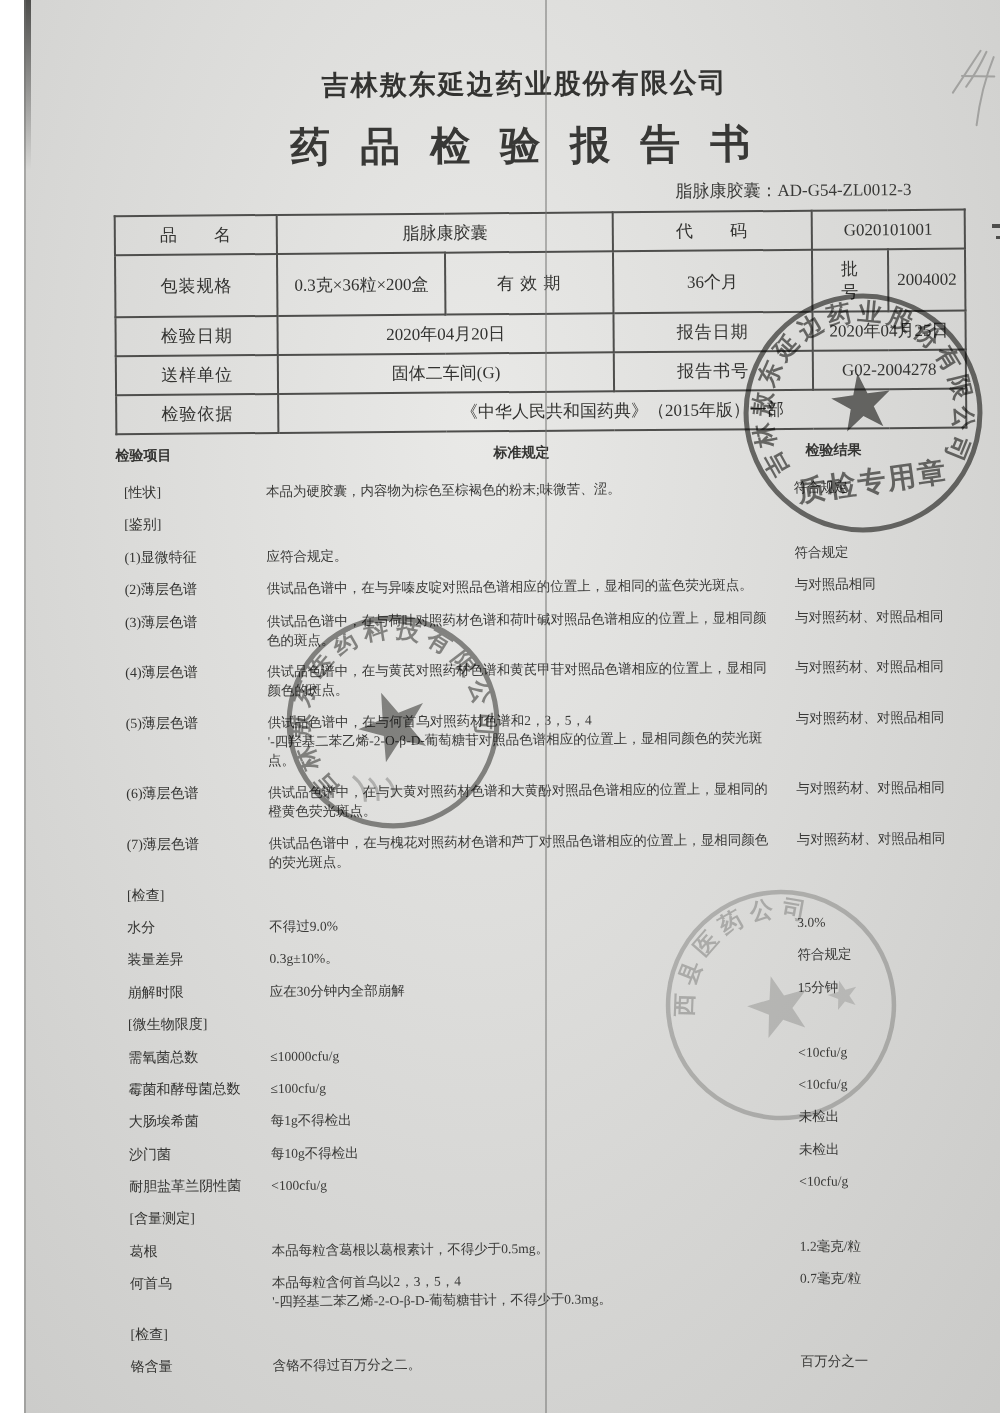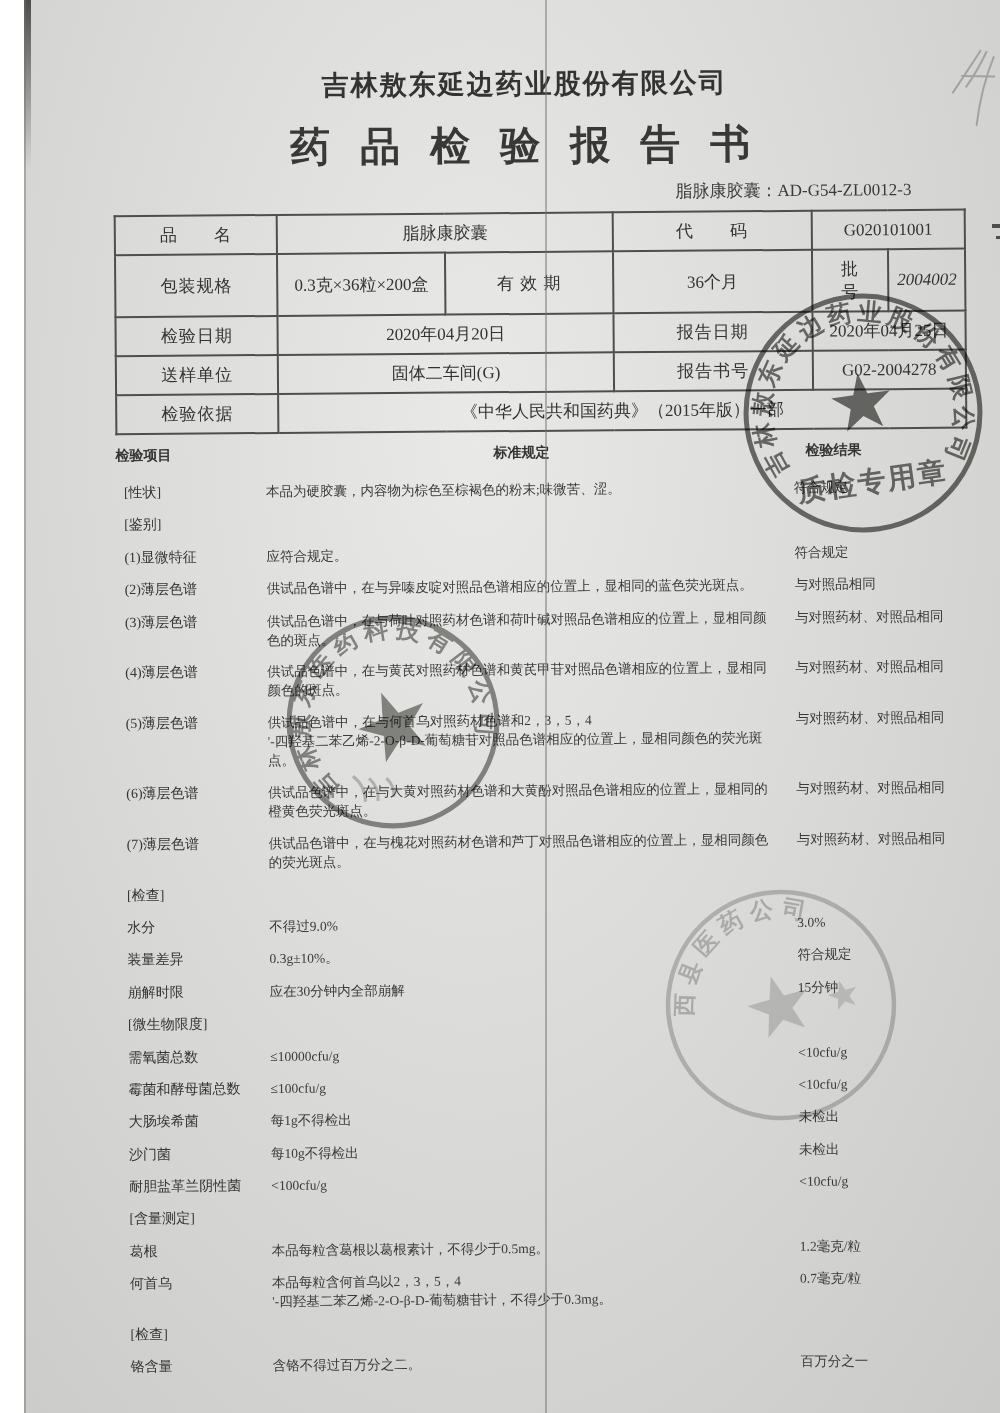--- a/index.html
+++ b/index.html
@@ -18,21 +18,21 @@
   .doc{position:absolute;left:0;top:0;width:1000px;transform:rotate(-0.45deg);transform-origin:50% 0;}
   .company{margin-top:66px;text-align:center;font-family:"Liberation Sans","DejaVu Sans",sans-serif;
         font-weight:bold;font-size:27px;letter-spacing:2px;color:#333331;}
   .doc-title{margin-top:16px;text-align:center;font-size:40px;font-weight:600;letter-spacing:10px;color:#383836;}
   .record-no{margin-top:8px;width:886px;text-align:right;font-size:17px;color:#3a3a38;}
   
   table.info{border-collapse:collapse;margin:8px 0 0 88px;width:852px;table-layout:fixed;}
   table.info td{border:2px solid #4e4e4c;text-align:center;font-size:17px;padding:7px 3px;color:#333331;}
   td.lab{letter-spacing:1px;}
   td.left{text-align:left;padding-left:16px;}
-  .c1{width:117px;}.c2{width:250px;}.c3{width:90px;}.c4{width:145px;}.c5{width:110px;}.c6{width:140px;font-style:italic;}
+  .c1{width:117px;}.c2{width:250px;}.c3{width:90px;}.c4{width:145px;}.c5{width:110px;}.c6{width:140px;}
   
   .results{margin:12px 0 0 88px;width:860px;font-size:13.5px;}
   .r-head{display:grid;grid-template-columns:150px 512px 198px;margin-bottom:18px;font-weight:600;font-size:14px;color:#343432;}
   .r-head .h-std{text-align:center;}
   .r-head .h-res{padding-left:28px;}
   .r-row{display:grid;grid-template-columns:150px 512px 198px;margin-bottom:12.5px;line-height:1.42;}
   .r-item{padding-left:8px;font-size:14px;color:#343432;}
   .r-std{white-space:pre-wrap;color:#3a3a38;}
   .r-res{padding-left:16px;color:#3a3a38;}
   

